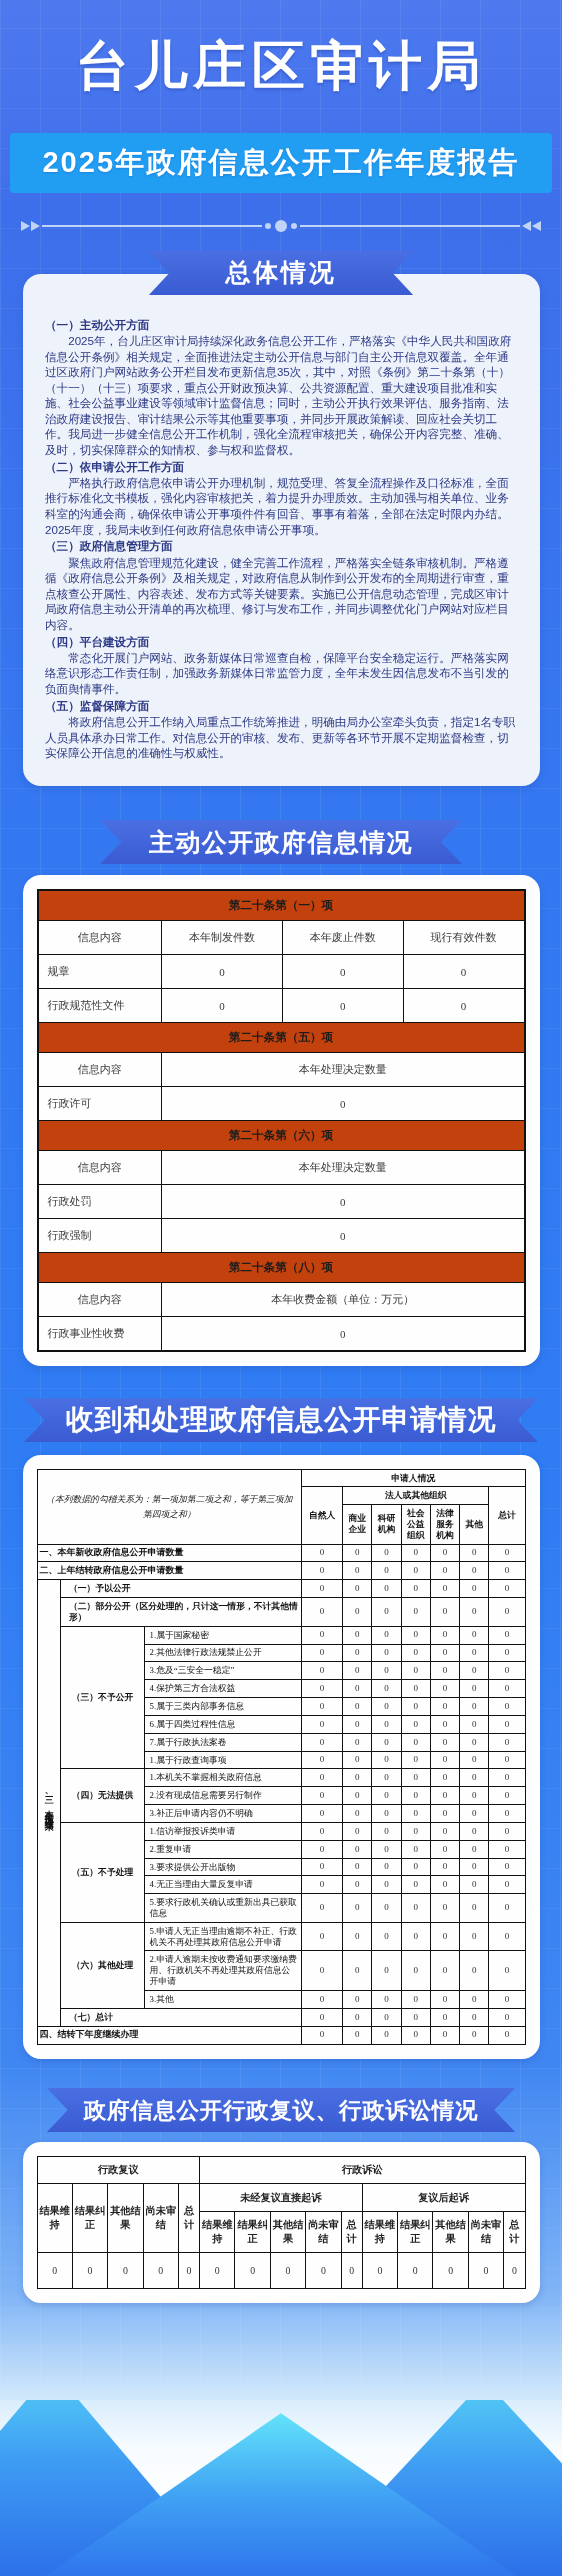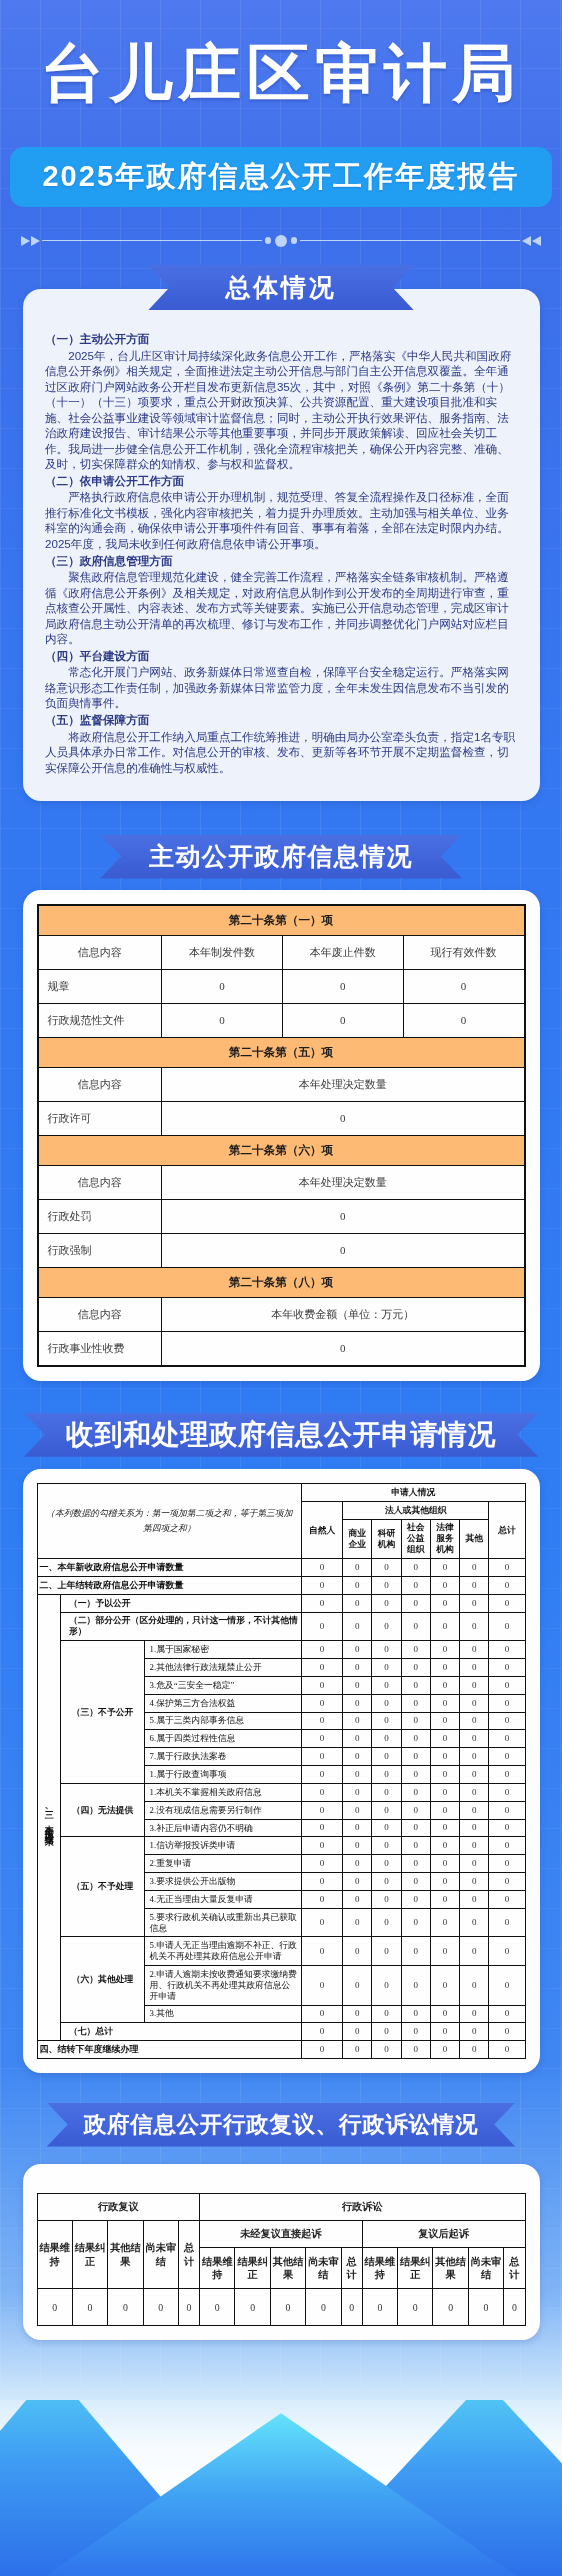--- a/index.html
+++ b/index.html
@@ -4,77 +4,77 @@
 <style>
   html,body{margin:0;padding:0;}
   body{width:562px;font-family:"Liberation Sans","DejaVu Sans",sans-serif;}
   .page{position:relative;width:562px;height:2576px;overflow:hidden;
     background:linear-gradient(180deg,#4E79EF 0%,#3E6FEA 8%,#3478F1 32%,#2F7CF3 58%,#3F86F2 80%,#7FB4F6 89%,#CFE7FB 93%,#EAF5FE 100%);}
   .grid-overlay{position:absolute;top:0;left:0;width:562px;height:2389px;pointer-events:none;z-index:0;
     background-image:repeating-linear-gradient(90deg,rgba(255,255,255,.08) 0 0.7px,transparent 0.7px 40px),
                      repeating-linear-gradient(0deg,rgba(255,255,255,.05) 0 0.7px,transparent 0.7px 40px);}
   .content{position:relative;z-index:1;}
 
-  .main-title{padding-top:28px;text-align:center;color:#fff;font-size:63px;font-weight:900;
+  .main-title{padding-top:28px;text-align:center;color:#fff;font-size:53px;font-weight:900;
     letter-spacing:5.6px;line-height:1.45;text-shadow:0 2.1px 2.8px rgba(25,55,150,.35);}
-  .subtitle-pill{margin:28px 9.8px 0 9.8px;background:#219DF2;border-radius:14px;height:60px;
+  .subtitle-pill{margin:28px 9.8px 0 9.8px;background:#219DF2;border-radius:4px;height:60px;
     display:flex;align-items:center;justify-content:center;color:#fff;font-size:29px;font-weight:800;letter-spacing:2.1px;
     text-shadow:0 1.4px 2.1px rgba(20,80,170,.3);}
 
   .divider{margin:27px 21px 0 21px;height:12.6px;display:flex;align-items:center;}
   .divider .line{flex:1;height:1.4px;background:#BFD4F7;}
   .divider .dot{border-radius:50%;background:#BFD4F7;}
   .divider .dot.s{width:6.3px;height:6.3px;margin:0 2.1px;}
   .divider .dot.l{width:12px;height:12px;margin:0 2.1px;}
   .tri{width:0;height:0;border-top:5.6px solid transparent;border-bottom:5.6px solid transparent;}
   .tri.r{border-left:9px solid #BFD4F7;margin-right:1.4px;}
   .tri.l{border-right:9px solid #BFD4F7;margin-left:1.4px;}
 
   .ribbon{position:relative;margin-left:auto;margin-right:auto;width:max-content;
     background:linear-gradient(180deg,#4A6FE3,#3A5BD2);color:#fff;font-weight:800;
     display:flex;align-items:center;justify-content:center;
     clip-path:polygon(0 0,100% 0,calc(100% - 21px) 50%,100% 100%,0 100%,21px 50%);}
   .ribbon-1{margin-top:18px;height:45px;font-size:25px;letter-spacing:2.8px;padding:0 77px;margin-bottom:-21px;z-index:3;}
   .ribbon-2{margin-top:34px;height:44px;font-size:25px;letter-spacing:1.4px;padding:0 49px;margin-bottom:11.2px;}
   .ribbon-3{margin-top:32px;height:44px;font-size:28px;letter-spacing:0.7px;padding:0 42px;margin-bottom:12.6px;}
-  .ribbon-4{margin-top:29.5px;height:44px;font-size:22.5px;letter-spacing:0.7px;padding:0 37px;margin-bottom:17px;}
+  .ribbon-4{margin-top:29.5px;height:44px;font-size:22.5px;letter-spacing:0.7px;padding:0 37px;margin-bottom:10px;}
 
   .card{margin:0 22.5px;border-radius:18px;background:#FEFEFE;box-shadow:0 2.1px 7px rgba(20,50,140,.18);}
   .card.text-card{background:#EEF2FA;padding:41px 22.5px 24px 22.5px;}
 
   .overview-text{color:#2C3A86;font-size:11.6px;line-height:1.34;}
   .para-heading{font-weight:800;margin:1.4px 0 0.7px 0;}
   .para-body{text-indent:2em;margin:0 0 1.4px 0;}
 
   
   .table-card{padding:14px 14px;}
   table{border-collapse:collapse;width:100%;}
   .t1{border:2.1px solid #111;}
   .t1 td{border:1.4px solid #111;font-family:"Liberation Serif","DejaVu Serif",serif;
     color:#3a3a3a;font-size:11px;text-align:center;padding:9px 4.2px;}
-  .t1 .band td{background:#fdba74;font-weight:bold;color:#1d1d1d;font-size:11.6px;padding:7px 2.8px;}
+  .t1 .band td{background:#c2410c;font-weight:bold;color:#1d1d1d;font-size:11.6px;padding:7px 2.8px;}
   .t1 td.lbl{text-align:left;padding-left:9px;}
   .t1 col.c1{width:25.5%;}
 
   
   .t2{border:1.4px solid #111;}
   .t2 td{border:0.7px solid #111;font-size:8.8px;padding:2.8px 2.1px;color:#111;
     font-family:"Liberation Sans","DejaVu Sans",sans-serif;font-weight:bold;text-align:center;vertical-align:middle;line-height:1.25;}
   .t2 td.num{font-family:"Liberation Serif","DejaVu Serif",serif;font-weight:normal;color:#333;font-size:9px;}
   .t2 td.note{font-family:"Liberation Serif","DejaVu Serif",serif;font-style:italic;font-weight:normal;
     font-size:8.8px;line-height:1.7;color:#222;padding:4.2px 7px;}
   .t2 td.toplbl{text-align:left;padding-left:2px;font-size:9px;}
   .t2 td.grp2{text-align:left;padding-left:8.4px;}
   .t2 td.itm{text-align:left;padding-left:4.2px;font-weight:normal;font-family:"Liberation Serif","DejaVu Serif",serif;font-size:8.8px;}
   .t2 td.vert{writing-mode:vertical-lr;text-orientation:upright;letter-spacing:2.1px;font-size:9px;padding:4.2px 1.4px;}
   .t2 col.cv{width:4.5%;} .t2 col.cg{width:16.5%;} .t2 col.ci{width:30.5%;}
   .t2 col.cn{width:8%;} .t2 col.cl{width:5.7%;} .t2 col.ct{width:7%;}
 
   
-  .t3{border:1.8px solid #111;margin-top:15px;}
+  .t3{border:1.8px solid #111;}
   .t3 td{border:1.1px solid #111;font-size:10.2px;font-weight:bold;color:#222;text-align:center;
     padding:6.3px 1.4px;line-height:1.35;}
   .t3 td.num{font-family:"Liberation Serif","DejaVu Serif",serif;font-weight:normal;color:#333;font-size:9.8px;padding:11.2px 1.4px;}
 
   
   .footer{position:absolute;left:0;bottom:0;width:562px;height:176px;z-index:2;overflow:hidden;
     background:linear-gradient(180deg,#D9EDFC 0%,#F6FBFF 26%,#FFFFFF 55%);}
   .mtn{position:absolute;bottom:-4.2px;}
   .mtn-left{left:-123px;width:351px;height:211px;
     background:linear-gradient(180deg,#55CFF5 0%,#3E9BF3 45%,#2C6EE9 100%);

